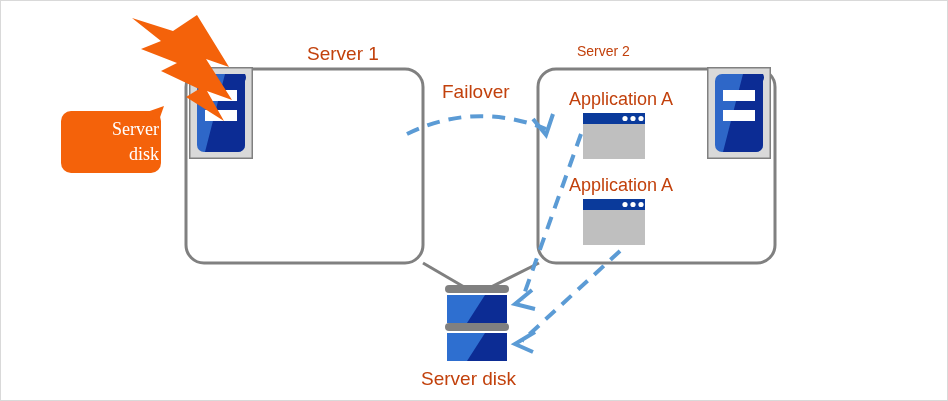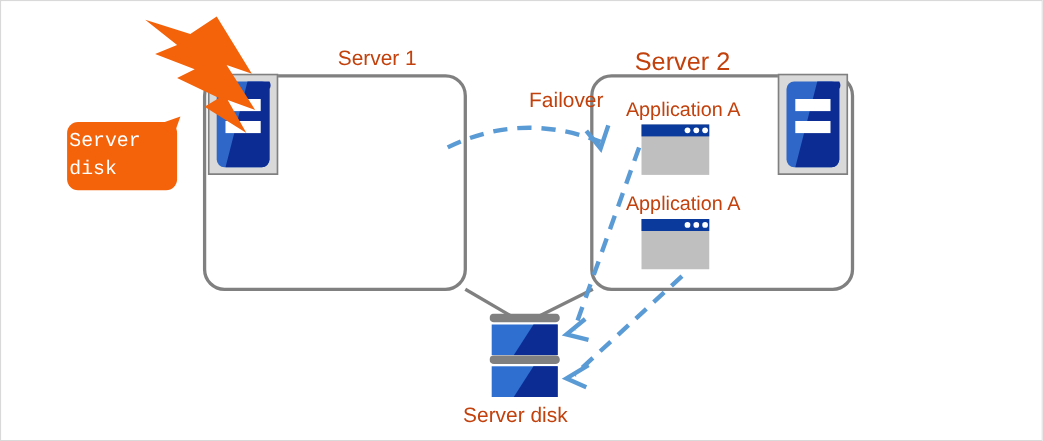--- a/index.html
+++ b/index.html
@@ -33,27 +33,26 @@
     font-family: Liberation Sans, sans-serif;
   }
   #server1-title {
     left: 306px;
     top: 42px;
     font-size: 19px;
   }
   #server2-title {
     left: 576px;
     top: 42px;
-    font-size: 23px;
+    font-size: 14px;
   }
   #failover-label {
     left: 441px;
     top: 80px;
     font-size: 19px;
-    margin-left: 39px;
   }
   #app-a-1-label {
     left: 568px;
     top: 88px;
     font-size: 18px;
   }
   #app-a-2-label {
     left: 568px;
     top: 174px;
     font-size: 18px;
@@ -61,25 +60,25 @@
   #shared-disk-label {
     left: 420px;
     top: 367px;
     font-size: 19px;
   }
   #server-down-text {
     position: absolute;
     left: 62px;
     top: 116px;
     width: 96px;
-    text-align: left;
+    text-align: right;
     color: #ffffff;
     font-size: 18px;
     line-height: 25px;
-    font-family: Liberation Mono, monospace;
+    font-family: Liberation Serif, serif;
     pointer-events: none;
   }
 </style>
 </head>
 <body>
 
 <div id="canvas">
 
   <svg id="diagram-svg" viewBox="0 0 948 401">
 

